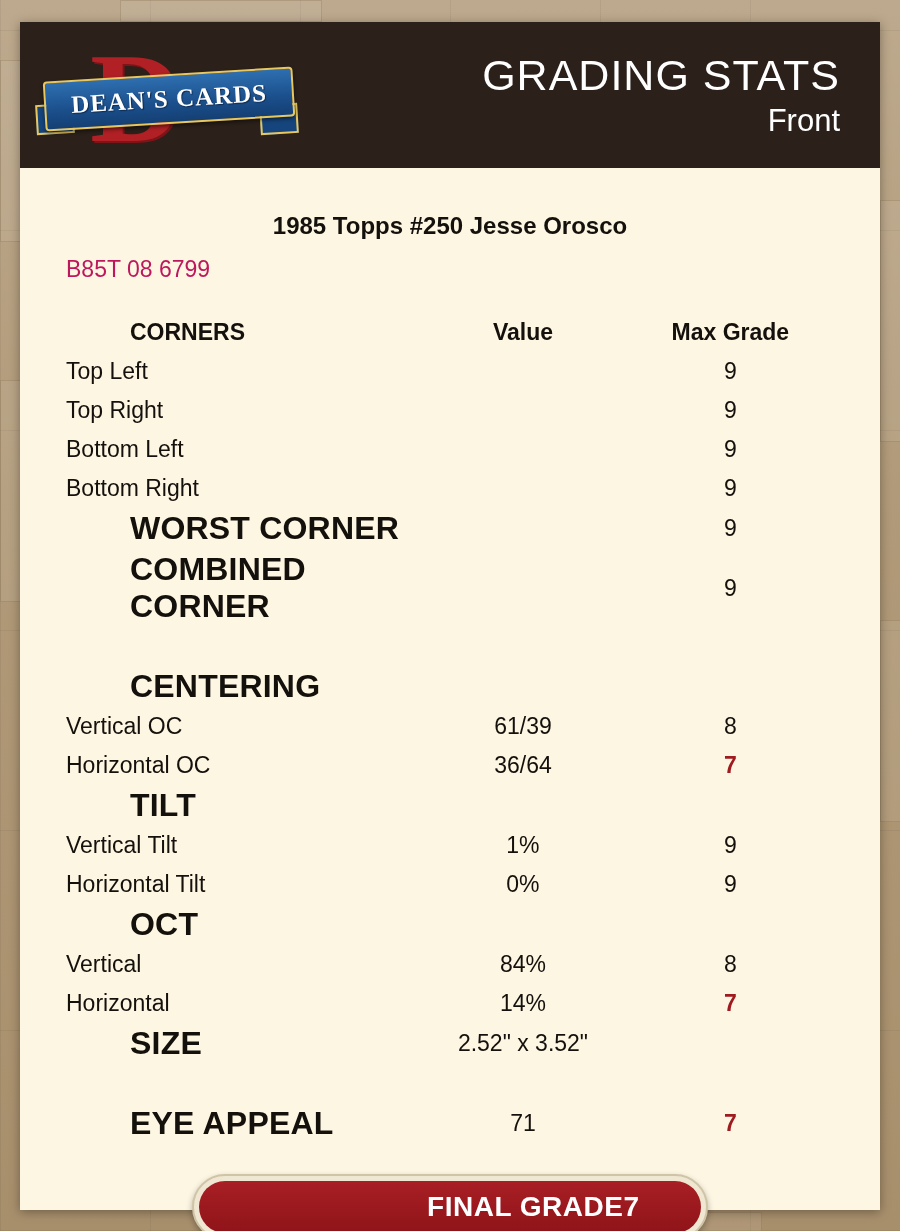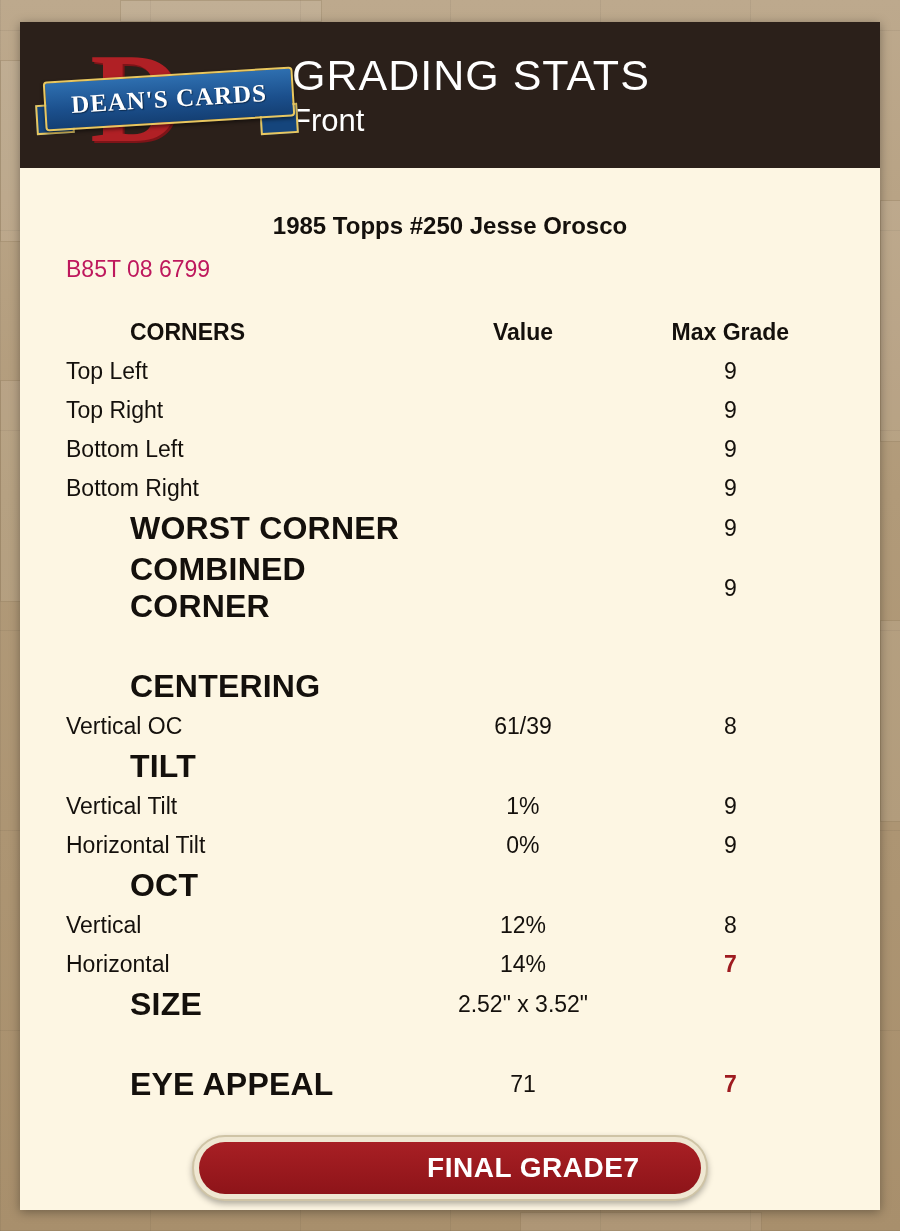--- a/index.html
+++ b/index.html
@@ -96,22 +96,22 @@
     width: 34px;
     height: 26px;
     background: #15457c;
     border: 2px solid #e8c760;
     transform: rotate(-3.5deg);
   }
   .logo .tail-l { left: -6px; }
   .logo .tail-r { right: -6px; }
   .title-block {
     flex: 1;
-    text-align: left;
-    padding-right: 28px;
+    text-align: right;
+    padding-right: 40px;
   }
   .title-main {
     color: #ffffff;
     font-size: 43px;
     letter-spacing: 1px;
     line-height: 50px;
   }
   .title-sub {
     color: #ffffff;
     font-size: 31px;
@@ -265,20 +265,25 @@
               <td class="c-label bold">CENTERING</td>
               <td class="c-value"></td>
               <td class="c-grade"></td>
             </tr>
             <tr>
               <td class="c-label">Vertical OC</td>
               <td class="c-value">61/39</td>
               <td class="c-grade">8</td>
             </tr>
             <tr>
+              <td class="c-label">Horizontal OC</td>
+              <td class="c-value">36/64</td>
+              <td class="c-grade grade-low">7</td>
+            </tr>
+            <tr>
               <td class="c-label bold">TILT</td>
               <td class="c-value"></td>
               <td class="c-grade"></td>
             </tr>
             <tr>
               <td class="c-label">Vertical Tilt</td>
               <td class="c-value">1%</td>
               <td class="c-grade">9</td>
             </tr>
             <tr>
@@ -286,21 +291,21 @@
               <td class="c-value">0%</td>
               <td class="c-grade">9</td>
             </tr>
             <tr>
               <td class="c-label bold">OCT</td>
               <td class="c-value"></td>
               <td class="c-grade"></td>
             </tr>
             <tr>
               <td class="c-label">Vertical</td>
-              <td class="c-value">12%</td>
+              <td class="c-value">84%</td>
               <td class="c-grade">8</td>
             </tr>
             <tr>
               <td class="c-label">Horizontal</td>
               <td class="c-value">14%</td>
               <td class="c-grade grade-low">7</td>
             </tr>
             <tr>
               <td class="c-label bold">SIZE</td>
               <td class="c-value">2.52" x 3.52"</td>

